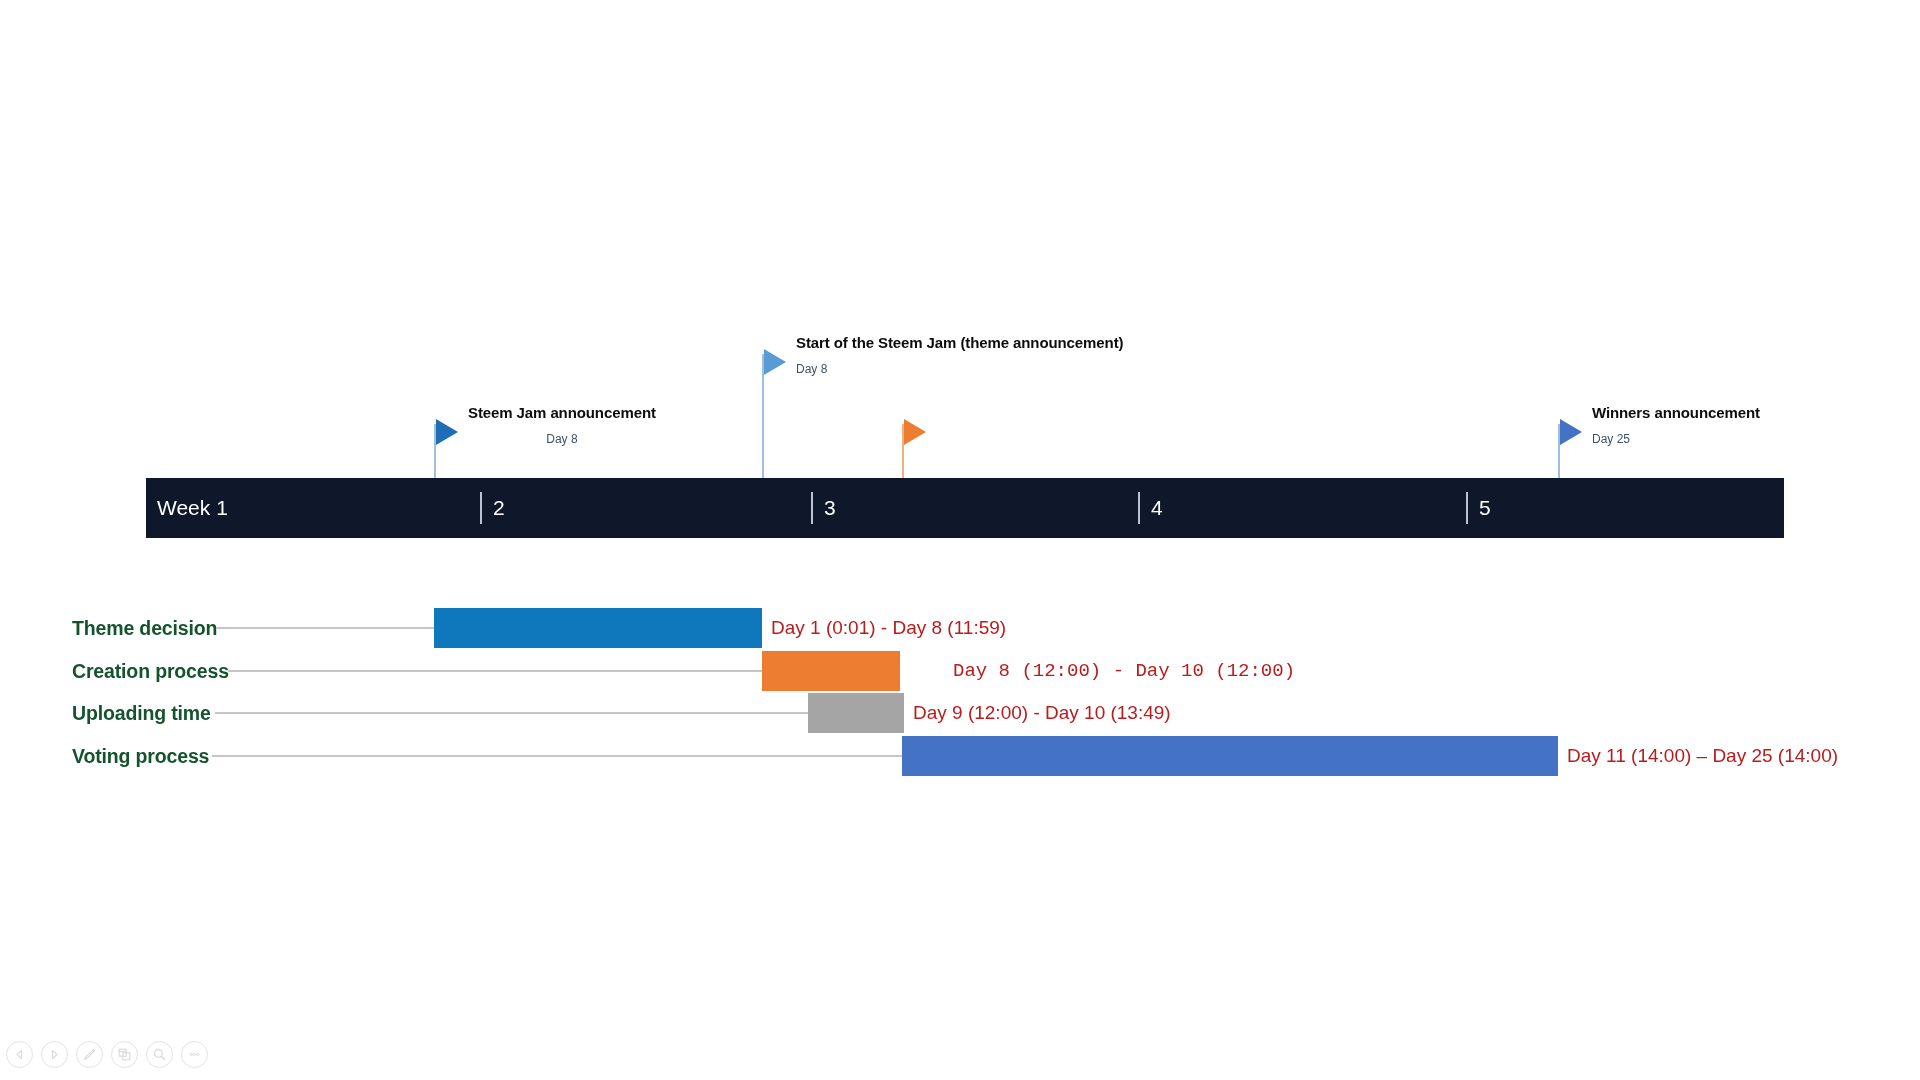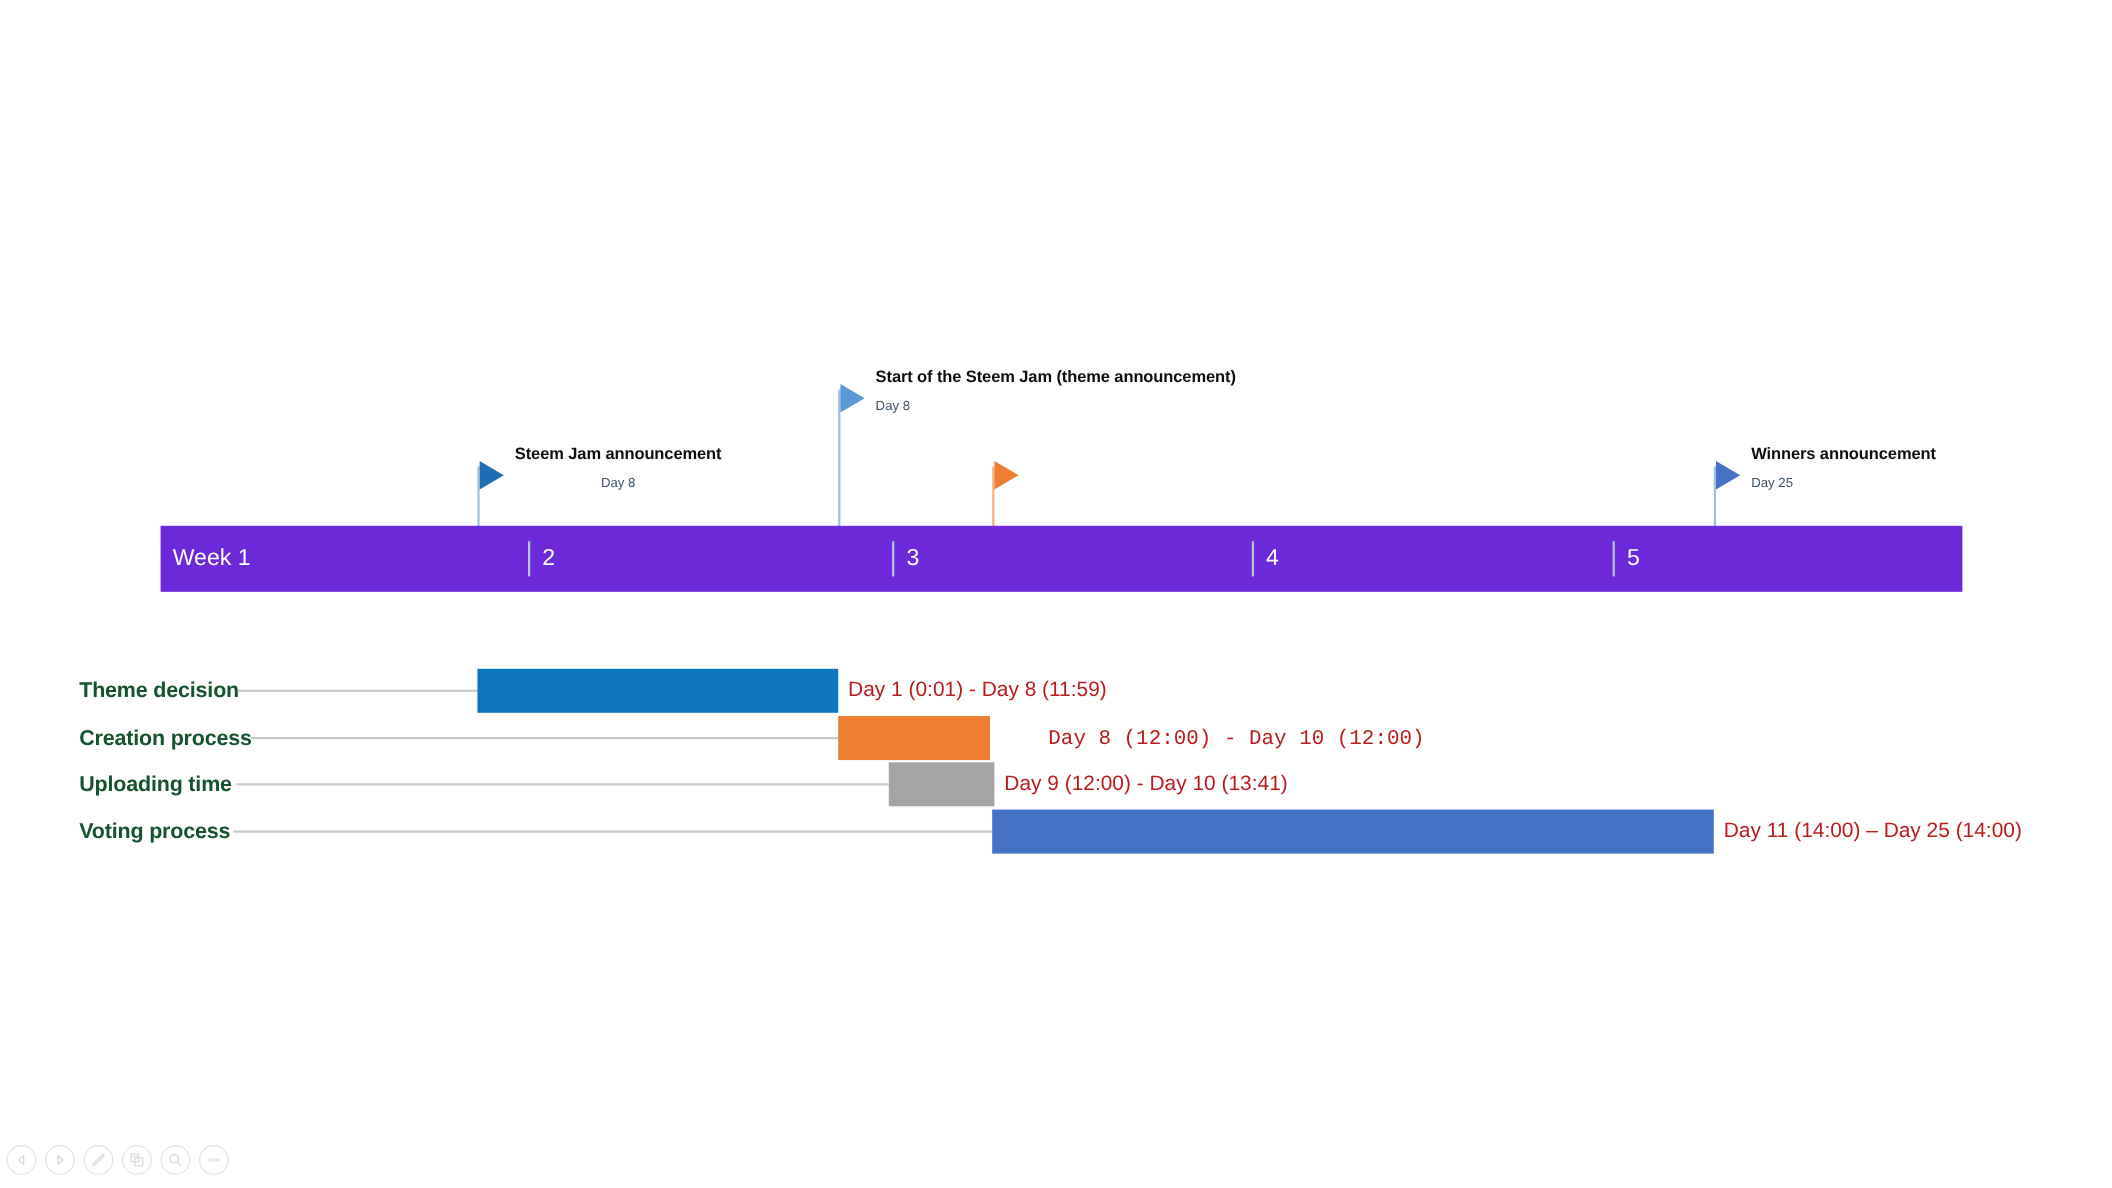--- a/index.html
+++ b/index.html
@@ -56,21 +56,21 @@
   .milestone .msub {
     font-size: 12px;
     color: #3d5266;
     line-height: 22px;
     margin-top: 4px;
   }
 
   
   #weekbar {
     position: absolute;
-    background: #6d28d9;
+    background: #0f172a;
     text-align: right;
   }
   #weekbar .wk {
     position: absolute;
     top: 0;
     height: 100%;
     color: #ffffff;
     font-size: 21px;
     display: flex;
     align-items: center;
@@ -206,21 +206,21 @@
     <div class="rlabel">Creation process</div>
     <div class="leader" style="left:228px; width:534px;"></div>
     <div class="gbar" style="left:762px; width:138px; background:#ed7d31;"></div>
     <div class="gdate" style="left:944px;font-family:Liberation Mono, monospace;">Day 8 (12:00) - Day 10 (12:00)</div>
   </div>
 
   <div class="grow" style="top:693px;">
     <div class="rlabel">Uploading time</div>
     <div class="leader" style="left:215px; width:593px;"></div>
     <div class="gbar" style="left:808px; width:96px; background:#a5a5a5;"></div>
-    <div class="gdate" style="left:904px;">Day 9 (12:00) - Day 10 (13:41)</div>
+    <div class="gdate" style="left:904px;">Day 9 (12:00) - Day 10 (13:49)</div>
   </div>
 
   <div class="grow" style="top:736px;">
     <div class="rlabel">Voting process</div>
     <div class="leader" style="left:212px; width:690px;"></div>
     <div class="gbar" style="left:902px; width:656px; background:#4472c4;"></div>
     <div class="gdate" style="left:1558px;">Day 11 (14:00) – Day 25 (14:00)</div>
   </div>
 
   <div id="toolbar">

